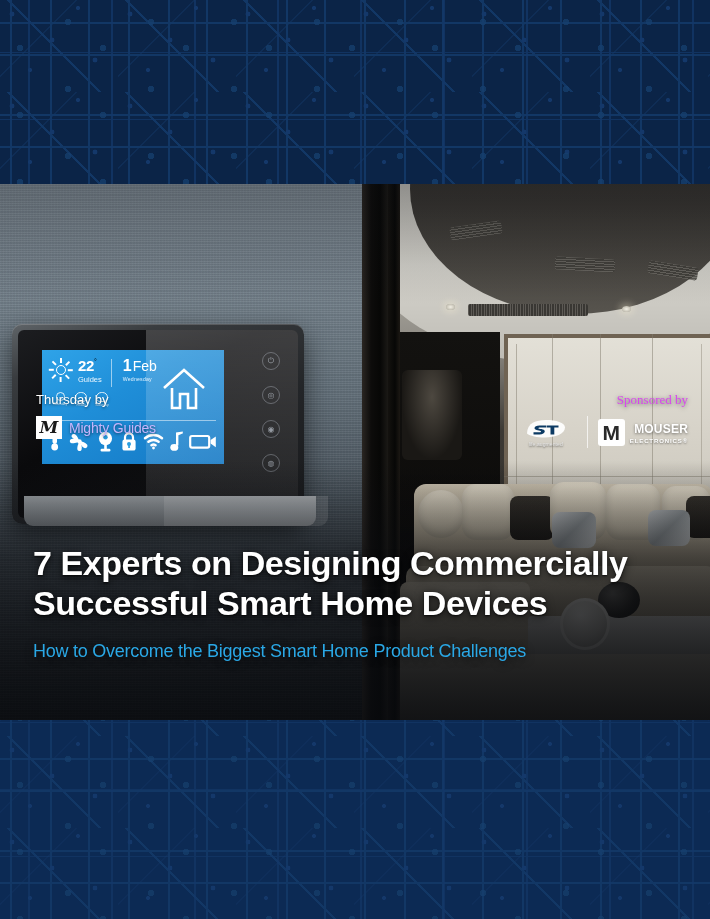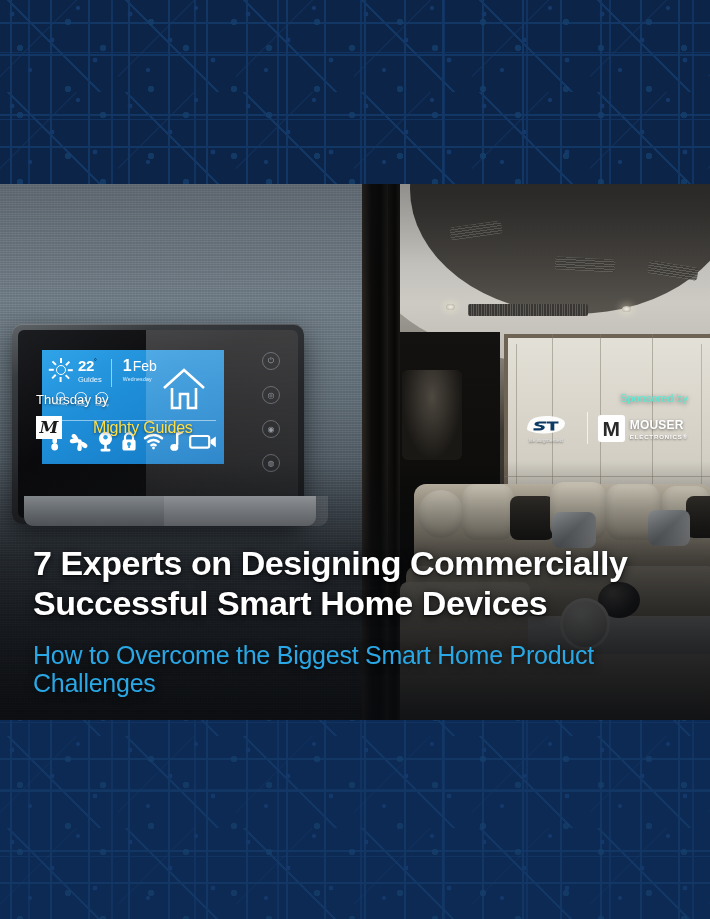--- a/index.html
+++ b/index.html
@@ -427,35 +427,35 @@
   .mg-mark {
     width: 26px; height: 23px;
     background: #ffffff;
     display: flex; align-items: center; justify-content: center;
     font-family: "DejaVu Serif", serif;
     font-style: italic; font-weight: bold;
     font-size: 17px; color: #1b1b1b;
     line-height: 1;
   }
   .mg-word {
-    font-size: 16px; color: #fde047; letter-spacing: -.2px;
+    font-size: 14px; color: #c4b5fd; letter-spacing: -.2px;
     text-shadow: 0 1px 3px rgba(0,0,0,.55);
-    margin-left: 24px;
   }
 
   
   .sponsored {
     position: absolute;
     right: 22px; top: 208px;
     z-index: 6;
     text-align: right;
   }
   .spon-label {
-    font-size: 11px; color: #5eead4;
+    font-size: 13px; color: #d946ef;
     text-shadow: 0 1px 4px rgba(0,0,0,.55);
+    font-family: Liberation Serif, serif;
   }
   .spon-logos {
     display: flex; align-items: center; gap: 10px; margin-top: 8px;
   }
   .st-logo { position: relative; width: 62px; text-align: center; }
   .st-mark {
     width: 44px; height: 22px; margin: 0 auto;
     position: relative;
   }
   .st-mark svg { width: 100%; height: 100%; }
@@ -469,21 +469,21 @@
   }
   .mouser-logo { display: flex; align-items: center; gap: 5px; }
   .mouser-mark {
     width: 27px; height: 27px; border-radius: 3px;
     background: #ffffff;
     display: flex; align-items: center; justify-content: center;
     font-weight: bold; font-size: 21px; color: #2a2a2a;
     font-family: "Liberation Sans", sans-serif;
     line-height: 1;
   }
-  .mouser-txt { text-align: left; line-height: 1; }
+  .mouser-txt { text-align: right; line-height: 1; }
   .mouser-name {
     font-size: 12px; font-weight: bold; color: #ffffff; letter-spacing: .2px;
     text-shadow: 0 1px 3px rgba(0,0,0,.5);
   }
   .mouser-sub {
     display: block; font-size: 6px; font-weight: bold; color: #ffffff;
     letter-spacing: .9px; margin-top: 2px;
     text-shadow: 0 1px 2px rgba(0,0,0,.5);
   }
 
@@ -496,21 +496,21 @@
   .cover-title {
     font-size: 34px;
     font-weight: bold;
     color: #ffffff;
     line-height: 1.17;
     letter-spacing: -.45px;
     text-shadow: 0 2px 9px rgba(0,0,0,.75), 0 1px 2px rgba(0,0,0,.7);
   }
   .cover-sub {
     margin-top: 17px;
-    font-size: 25px;
+    font-size: 18px;
     color: #2aa8e6;
     line-height: 1.15;
     letter-spacing: -.25px;
     text-shadow: 0 2px 8px rgba(0,0,0,.7);
   }
 </style>
 </head>
 <body>
 
 <div class="page">

